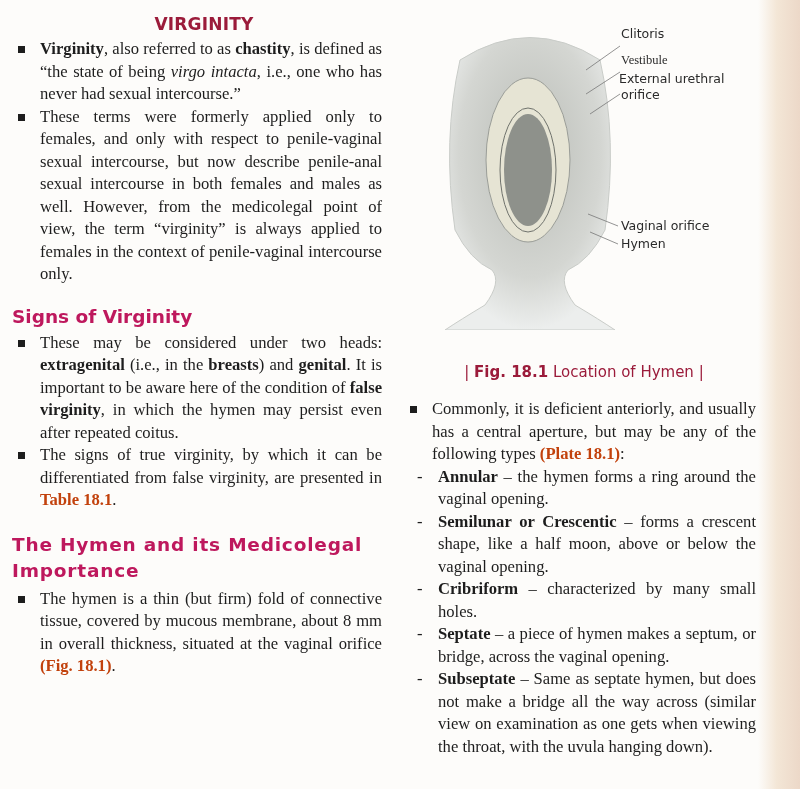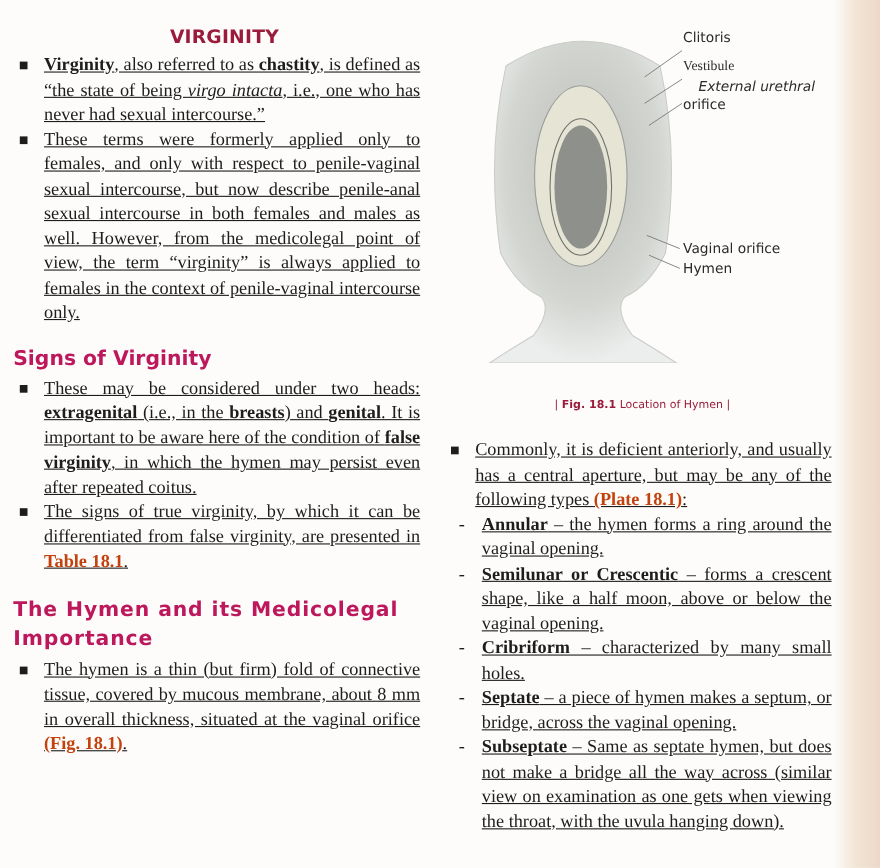--- a/index.html
+++ b/index.html
@@ -7,36 +7,36 @@
     width: 800px; height: 789px; overflow: hidden; position: relative;
     background: #fdfcfa;
     font-family: "Liberation Serif", "DejaVu Serif", serif;
     color: #1d1d1d;
   }
   .page-shadow {
     position: absolute; top: 0; right: 0; width: 42px; height: 789px;
     background: linear-gradient(to right, rgba(253,252,250,0) 0%, #f3e6d6 45%, #ecd8c8 100%);
     pointer-events: none;
   }
-  .col-left { position: absolute; left: 12px; top: 24px; width: 370px; }
+  .col-left { position: absolute; left: 12px; top: 14px; width: 370px; }
   .col-right { position: absolute; left: 404px; top: 398px; width: 352px; }
 
   .chapter-title {
     font-family: "DejaVu Sans", "Liberation Sans", sans-serif;
     font-weight: bold; color: #9b1b3a; font-size: 17px;
     text-align: center; letter-spacing: 0.2px; margin: 0 0 4px 14px;
   }
   .section-title {
     font-family: "DejaVu Sans", "Liberation Sans", sans-serif;
     color: #be185d; font-weight: bold; font-size: 18.5px; line-height: 26px;
     margin: 0;
   }
   .section-title.spaced { letter-spacing: 0.8px; }
 
-  ul.bullets { list-style: none; margin: 0; padding: 0; text-decoration: underline; }
+  ul.bullets { list-style: none; margin: 0; padding: 0; }
   ul.bullets > li {
     position: relative; padding-left: 28px;
     font-size: 16.6px; line-height: 22.5px; text-align: justify;
     margin: 0;
   }
   ul.bullets > li .sq {
     position: absolute; left: 6px; top: 8px; width: 7px; height: 7px; background: #1d1d1d;
   }
   b { font-weight: bold; }
   .xref { color: #c2410c; font-weight: bold; }
@@ -51,21 +51,21 @@
   
   .figure { position: absolute; left: 420px; top: 0; width: 340px; height: 380px; }
   .illustration { position: absolute; left: 20px; top: 20px; width: 180px; height: 310px; }
   .fig-label {
     position: absolute; font-family: "DejaVu Sans", "Liberation Sans", sans-serif;
     font-size: 12.5px; color: #2a2a2a; line-height: 15px; white-space: nowrap;
   }
   .caption {
     position: absolute; left: 434px; top: 363px; width: 300px; text-align: center;
     font-family: "DejaVu Sans", "Liberation Sans", sans-serif;
-    font-size: 10px; color: #9b1b3a;
+    font-size: 15px; color: #9b1b3a;
   }
   .caption .fig-no { font-weight: bold; }
 </style>
 </head>
 <body>
 
 <div class="col-left">
   <h1 class="chapter-title">VIRGINITY</h1>
 
   <ul class="bullets">
@@ -118,21 +118,21 @@
   <svg style="position:absolute;left:0;top:0;width:340px;height:380px;pointer-events:none;" viewBox="0 0 340 380">
     <line x1="166" y1="70" x2="200" y2="46" stroke="#777" stroke-width="0.8"></line>
     <line x1="166" y1="94" x2="200" y2="72" stroke="#777" stroke-width="0.8"></line>
     <line x1="170" y1="114" x2="200" y2="94" stroke="#777" stroke-width="0.8"></line>
     <line x1="168" y1="214" x2="198" y2="226" stroke="#777" stroke-width="0.8"></line>
     <line x1="170" y1="232" x2="198" y2="244" stroke="#777" stroke-width="0.8"></line>
   </svg>
 
   <span class="fig-label" style="left:201px;top:26px;">Clitoris</span>
   <span class="fig-label" style="left:201px;top:53px;font-family:Liberation Serif, serif;">Vestibule</span>
-  <span class="fig-label" style="left:215px;top:71px;font-style:italic;">External urethral</span>
+  <span class="fig-label" style="left:199px;top:71px;">External urethral</span>
   <span class="fig-label" style="left:201px;top:87px;">orifice</span>
   <span class="fig-label" style="left:201px;top:218px;">Vaginal orifice</span>
   <span class="fig-label" style="left:201px;top:236px;">Hymen</span>
 </div>
 
 <div class="caption">
   <span>| </span><span class="fig-no">Fig. 18.1</span><span> Location of Hymen |</span>
 </div>
 
 <div class="col-right">

